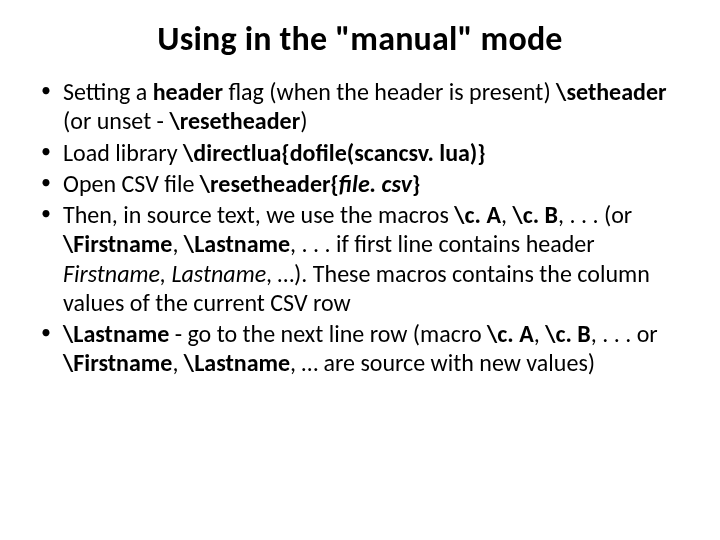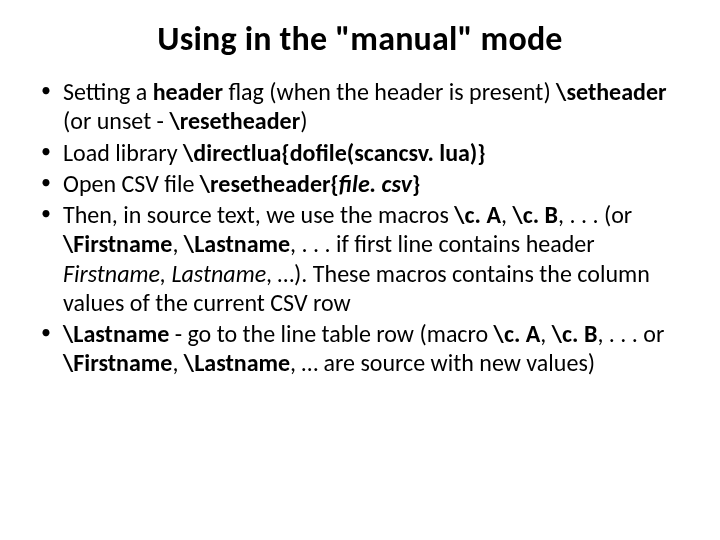--- a/index.html
+++ b/index.html
@@ -64,17 +64,17 @@
 
     <li>
       <span>Open CSV file </span><span class="b">\resetheader{</span><span class="b i">file. csv</span><span class="b">}</span>
     </li>
 
     <li>
       <span>Then, in source text, we use the macros </span><span class="b">\c. A</span><span>, </span><span class="b">\c. B</span><span>, </span><span>. . .</span><span> (or </span><span class="b">\Firstname</span><span>, </span><span class="b">\Lastname</span><span>, </span><span>. . .</span><span> if first line contains  header </span><span class="i">Firstname</span><span class="i">, </span><span class="i">Lastname</span><span>, …). These macros contains the column values of the current CSV row</span>
     </li>
 
     <li>
-      <span class="b">\Lastname</span><span> - go to the line table row (macro </span><span class="b">\c. A</span><span>, </span><span class="b">\c. B</span><span>, </span><span>. . .</span><span> or </span><span class="b">\Firstname</span><span>, </span><span class="b">\Lastname</span><span>, … are source with new values)</span>
+      <span class="b">\Lastname</span><span> - go to the next line row (macro </span><span class="b">\c. A</span><span>, </span><span class="b">\c. B</span><span>, </span><span>. . .</span><span> or </span><span class="b">\Firstname</span><span>, </span><span class="b">\Lastname</span><span>, … are source with new values)</span>
     </li>
 
   </ul>
 </div>
 
 </body></html>

